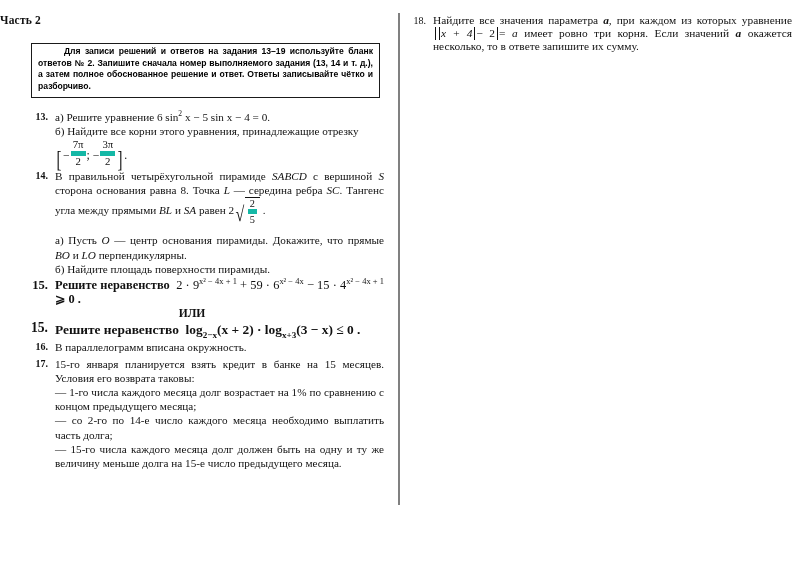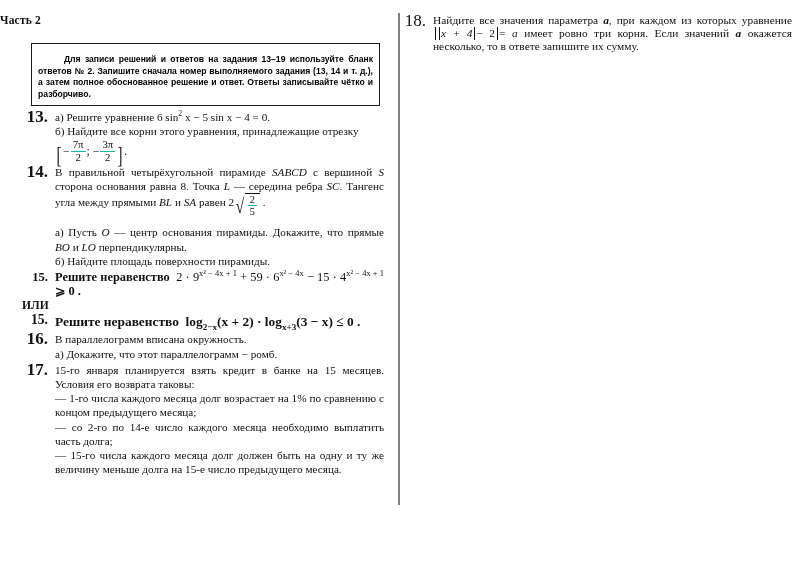--- a/index.html
+++ b/index.html
@@ -50,21 +50,21 @@
   }
 
   
   .instr-box {
     position: absolute;
     left: 31px;
     top: 43px;
     width: 349px;
     box-sizing: border-box;
     border: 1px solid #1a1a1a;
-    padding: 10px 6px 5px 6px;
+    padding: 2px 6px 5px 6px;
     font-family: "Liberation Sans", "DejaVu Sans", sans-serif;
     font-weight: bold;
     font-size: 8.6px;
     line-height: 11.6px;
     text-align: justify;
     color: #000;
   }
   .instr-box p { margin: 0; text-indent: 26px; }
 
   
@@ -78,56 +78,56 @@
     display: flex;
     align-items: flex-start;
     margin-bottom: 1px;
   }
   .task-num {
     flex: 0 0 auto;
     width: 26px;
     text-align: right;
     padding-right: 7px;
     font-weight: bold;
-    font-size: 17px;
+    font-size: 10px;
     line-height: 14.2px;
   }
   .task-body {
     flex: 1 1 auto;
     font-size: 11.2px;
     line-height: 14.2px;
     text-align: justify;
   }
   .task-body p { margin: 0; }
   .ital { font-style: italic; }
   .nowrapx { white-space: nowrap; }
 
   
   .task-big .task-num { font-size: 13.6px; }
   .task-big .task-body { font-size: 13.4px; line-height: 17px; font-weight: bold; }
   .ili {
-    text-align: left;
+    text-align: center;
     font-weight: bold;
     font-size: 11.6px;
     margin: 1px 0 1px 0;
     width: 340px;
   }
 
   
   .sup { font-size: .68em; vertical-align: super; line-height: 0; }
   .sub { font-size: .68em; vertical-align: sub; line-height: 0; }
   .frac {
     display: inline-block;
     vertical-align: -0.50em;
     text-align: center;
     font-size: .92em;
     line-height: 1.08;
     margin: 0 1px;
   }
-  .frac .num { display: block; padding: 0 2px; border-bottom: 1px solid #14b8a6; }
+  .frac .num { display: block; padding: 0 2px; border-bottom: 5px solid #14b8a6; }
   .frac .den { display: block; padding: 0 2px; }
   .bracket-grp {
     display: inline-block;
     vertical-align: middle;
     font-size: 1.05em;
   }
   .bigbr {
     display: inline-block;
     font-size: 2.05em;
     line-height: .5;
@@ -221,21 +221,20 @@
         <div class="task-num">15.</div>
         <div class="task-body">
           <p><span>Решите неравенство</span>&nbsp;&nbsp;<span><span>log</span><span class="sub">2−x</span><span>(x + 2)</span><span> · </span><span>log</span><span class="sub">x+3</span><span>(3 − x)</span><span> ≤ 0 .</span></span></p>
         </div>
       </div>
 
       <div class="task" style="margin-top:2px;">
         <div class="task-num">16.</div>
         <div class="task-body">
           <p>В параллелограмм вписана окружность.</p>
-          <p>а) Докажите, что этот параллелограмм − ромб.</p>
         </div>
       </div>
 
       <div class="task" style="margin-top:2px;">
         <div class="task-num">17.</div>
         <div class="task-body">
           <p>15-го января планируется взять кредит в банке на 15 месяцев. Условия его возврата таковы:</p>
           <p>— 1-го числа каждого месяца долг возрастает на 1% по сравнению с концом предыдущего месяца;</p>
           <p>— со 2-го по 14-е число каждого месяца необходимо выплатить часть долга;</p>
           <p>— 15-го числа каждого месяца долг должен быть на одну и ту же величину меньше долга на 15-е число предыдущего месяца.</p>

